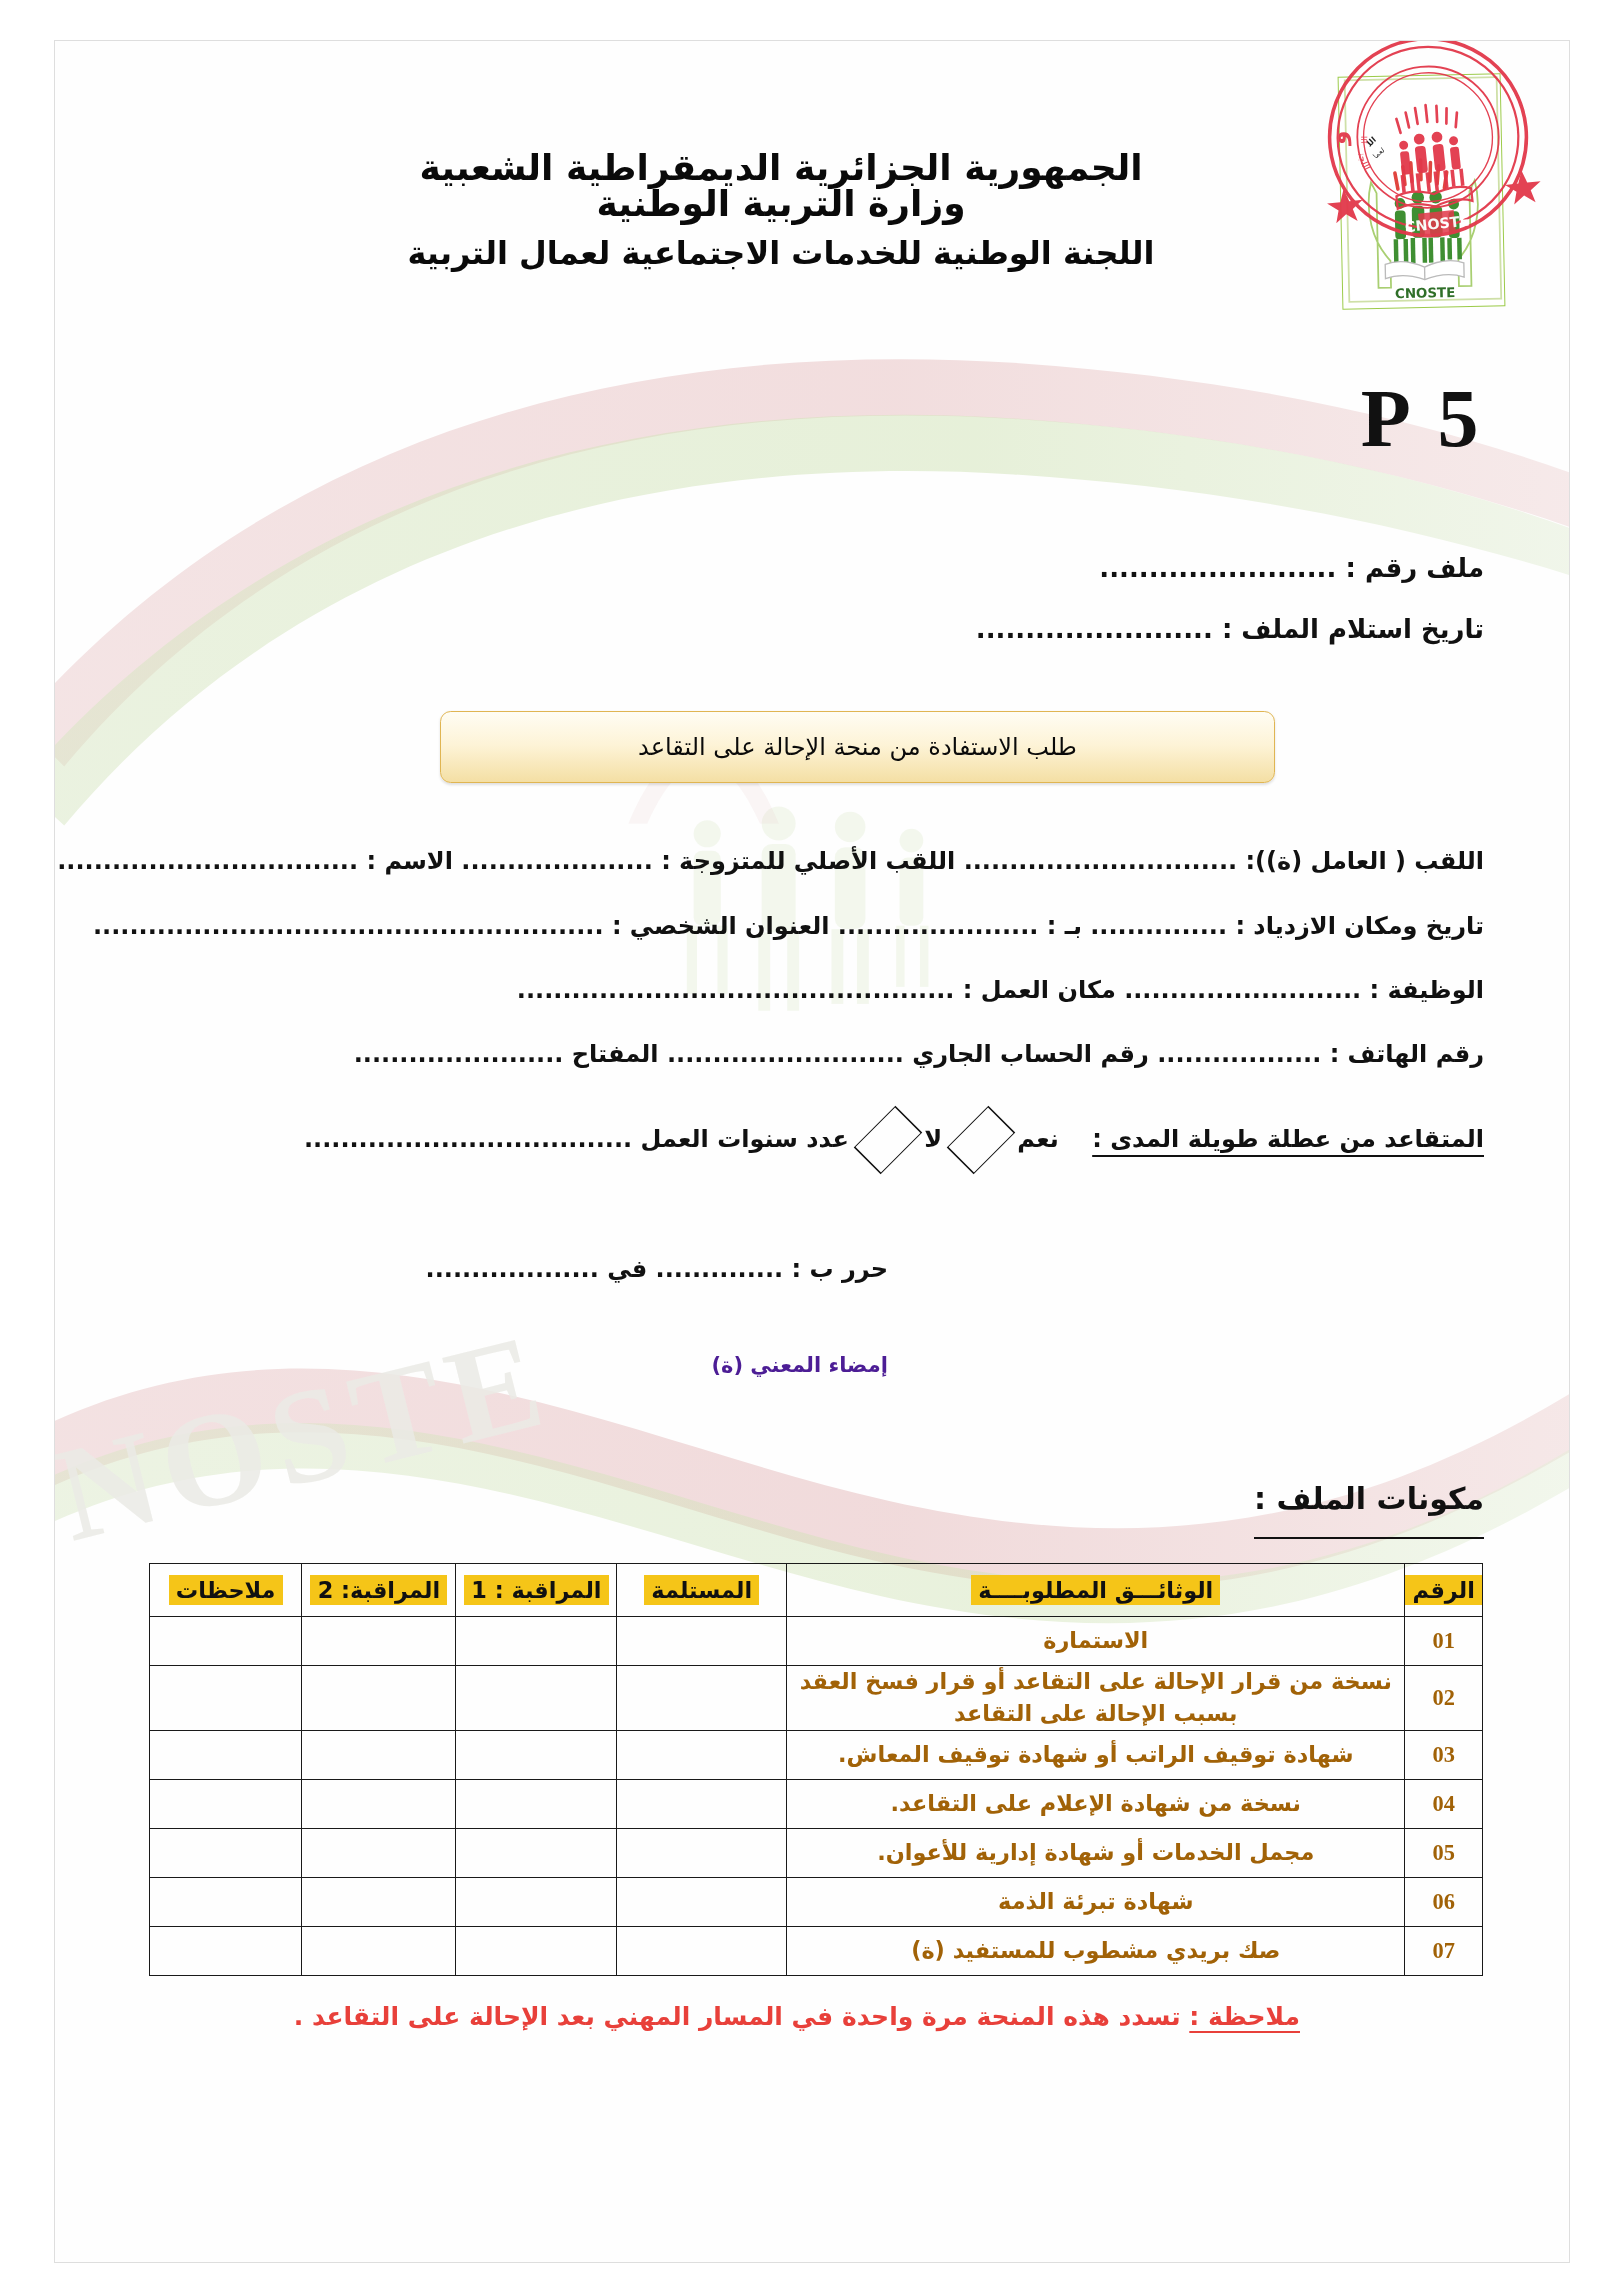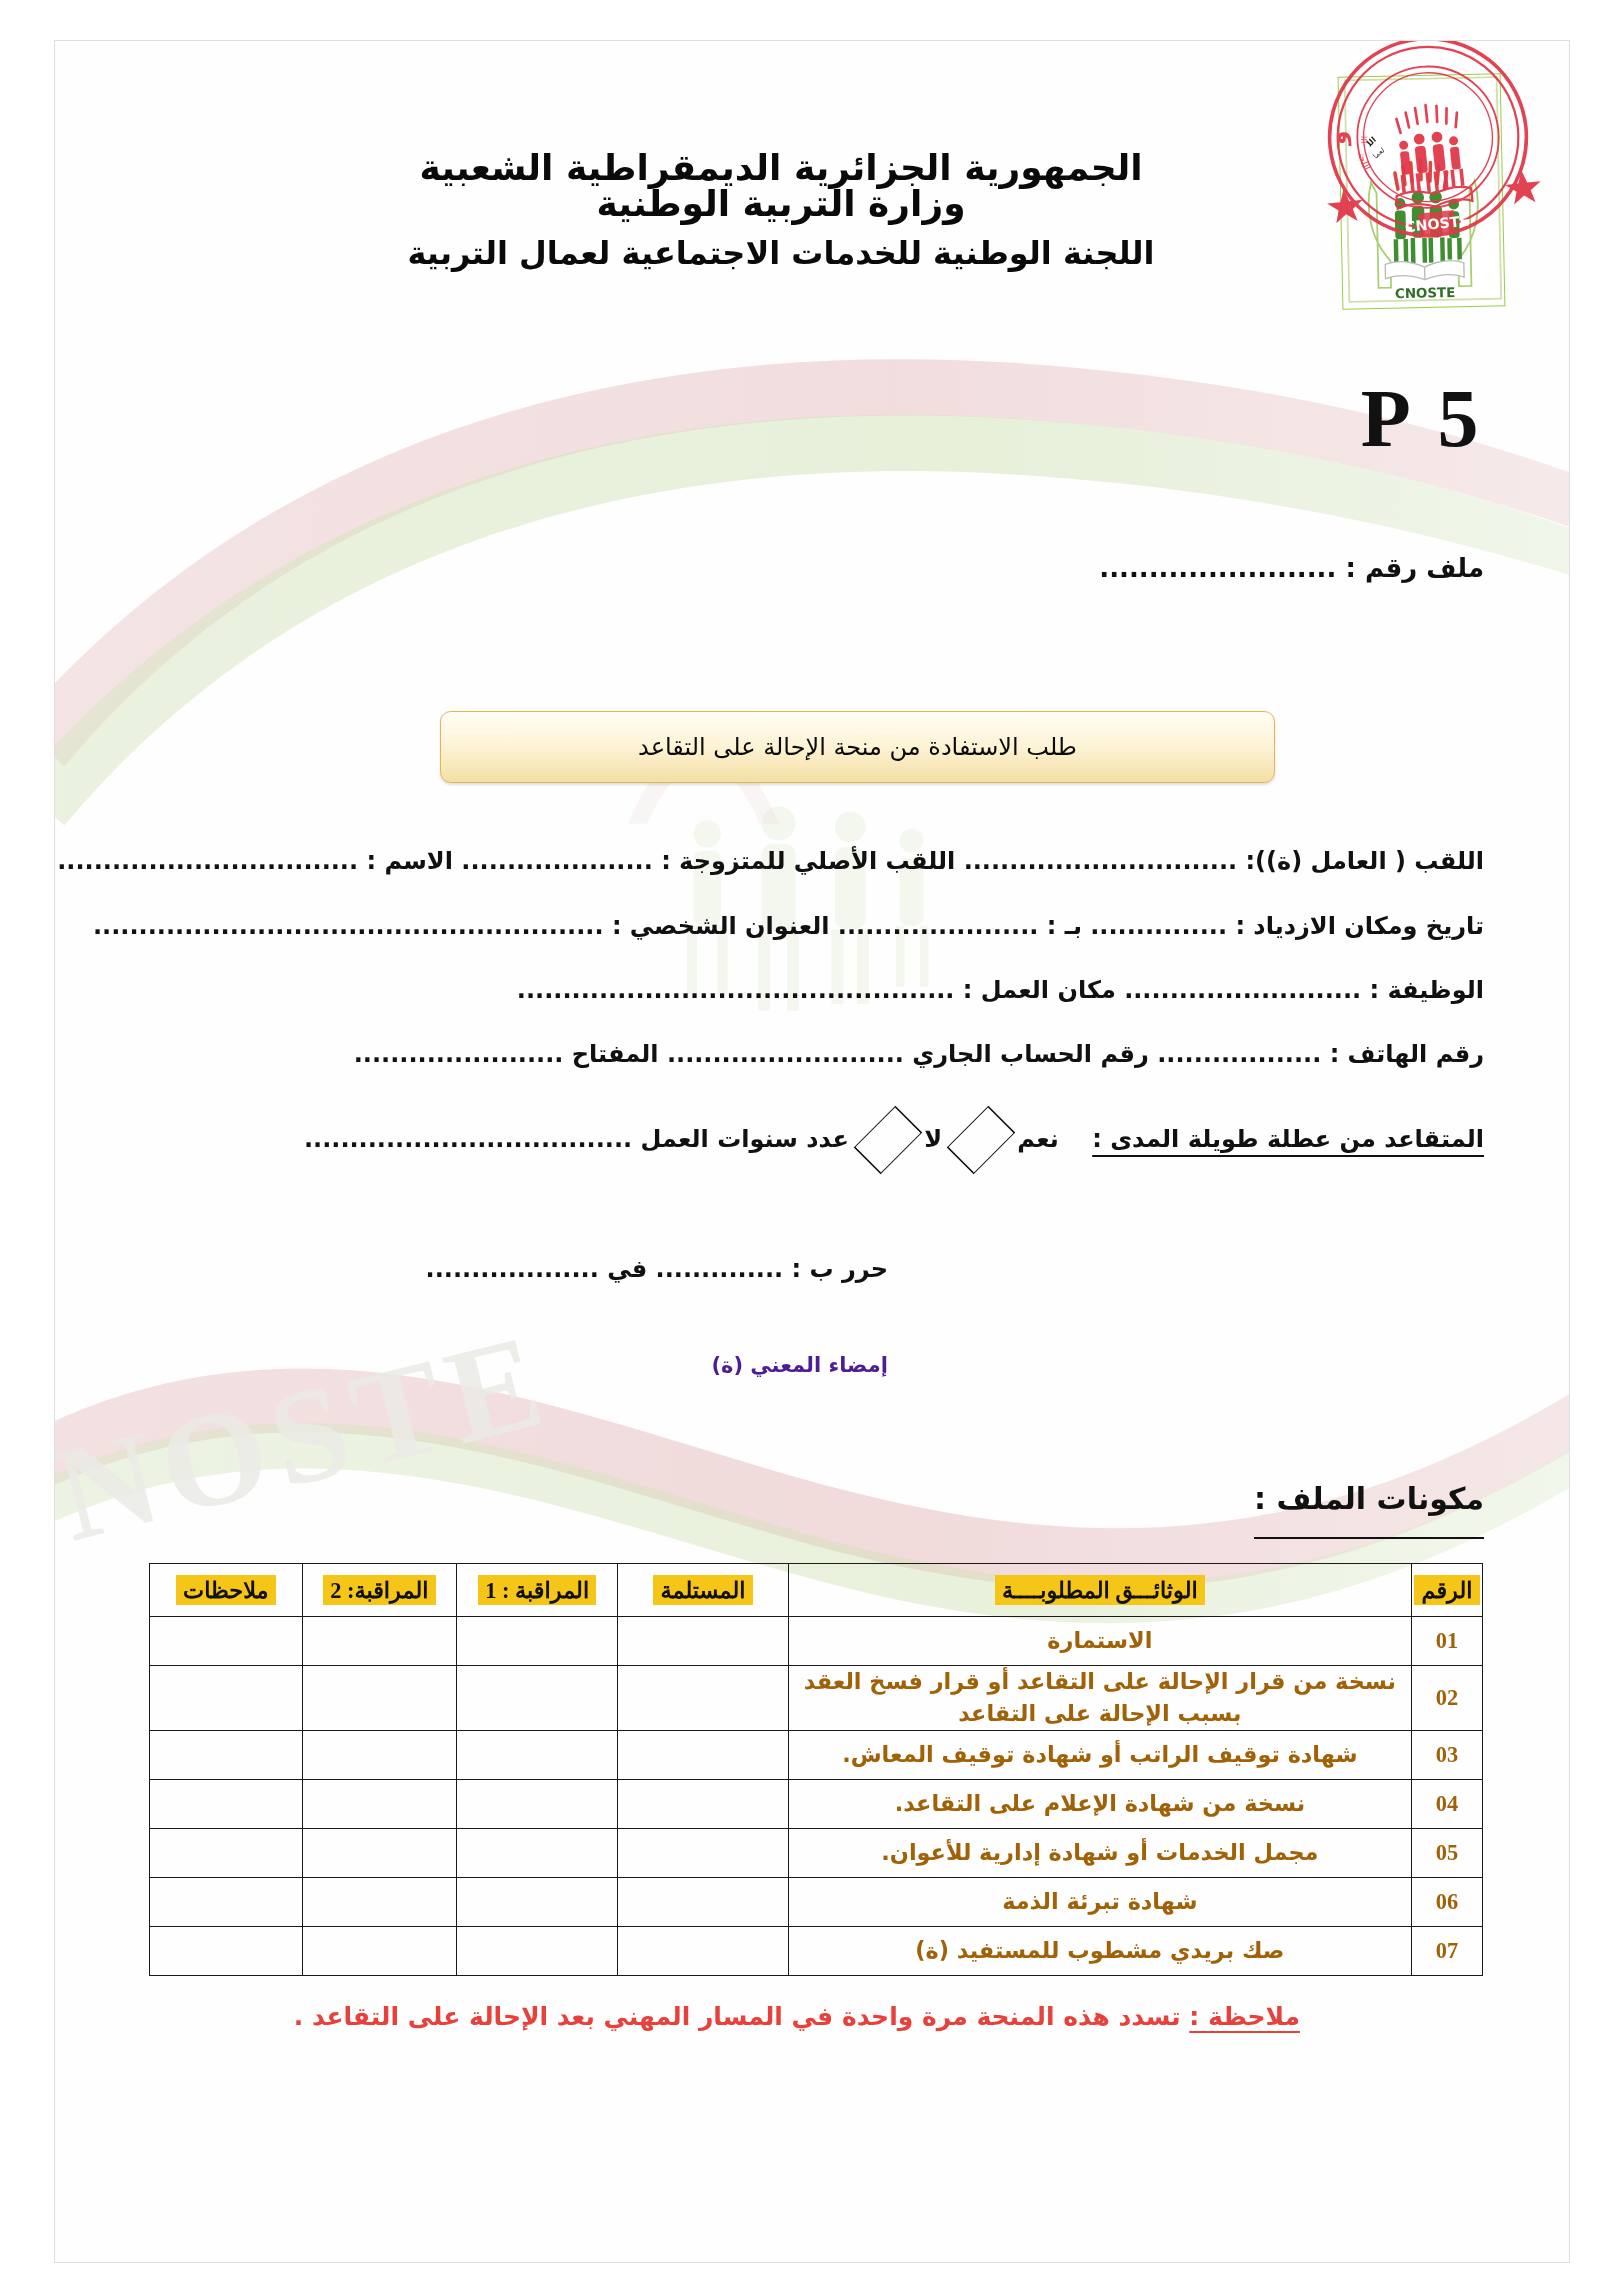--- a/index.html
+++ b/index.html
@@ -87,21 +87,21 @@
   
   #comp-head{position:absolute;right:85px;top:1440px;font-size:30px;
              font-weight:700;color:#111;
              border-bottom:2.7px solid #111;padding-bottom:21px;}
 
   
   #tbl{position:absolute;left:94px;top:1522px;width:1334px;
        border-collapse:collapse;direction:rtl;}
   #tbl td,#tbl th{border:0.9px solid #1a1a1a;padding:0;}
   #tbl th{height:52px;font-size:22.4px;font-weight:700;color:#111;
-          vertical-align:middle;font-family:Liberation Serif, serif;}
+          vertical-align:middle;}
   #tbl th .hl{background:#f5c518;padding:1.8px 7.2px;display:inline-block;}
   #tbl td{height:48px;font-size:22.4px;font-weight:700;color:#a16207;
           vertical-align:middle;}
   td.num{text-align:center;font-family:"Liberation Serif","DejaVu Serif",serif;
          font-size:25px;}
   td.doc{text-align:center;padding:3.6px 12.5px;line-height:1.42;}
   tr.tall td{height:97px;}
 
   
   #note{position:absolute;right:269px;top:1961px;font-size:25px;font-weight:700;
@@ -286,20 +286,24 @@
         <text x="140" y="215" font-size="16" font-weight="700" fill="#fff" text-anchor="middle" font-family="DejaVu Sans, sans-serif">CNOSTE</text>
       </svg>
     </div>
 
     <div id="code">P 5</div>
 
     <div class="ref" id="ref1">
       <span>ملف رقم :</span>
       <span class="dotfill">........................</span>
     </div>
+    <div class="ref" id="ref2">
+      <span>تاريخ استلام الملف :</span>
+      <span class="dotfill">........................</span>
+    </div>
 
     <div id="banner">
       <span>طلب الاستفادة من منحة الإحالة على التقاعد</span>
     </div>
 
     <div class="frow" id="f1">
       <span>اللقب ( العامل (ة)):</span>
       <span class="dots">..............................</span>
       <span>اللقب الأصلي للمتزوجة :</span>
       <span class="dots">.....................</span>

